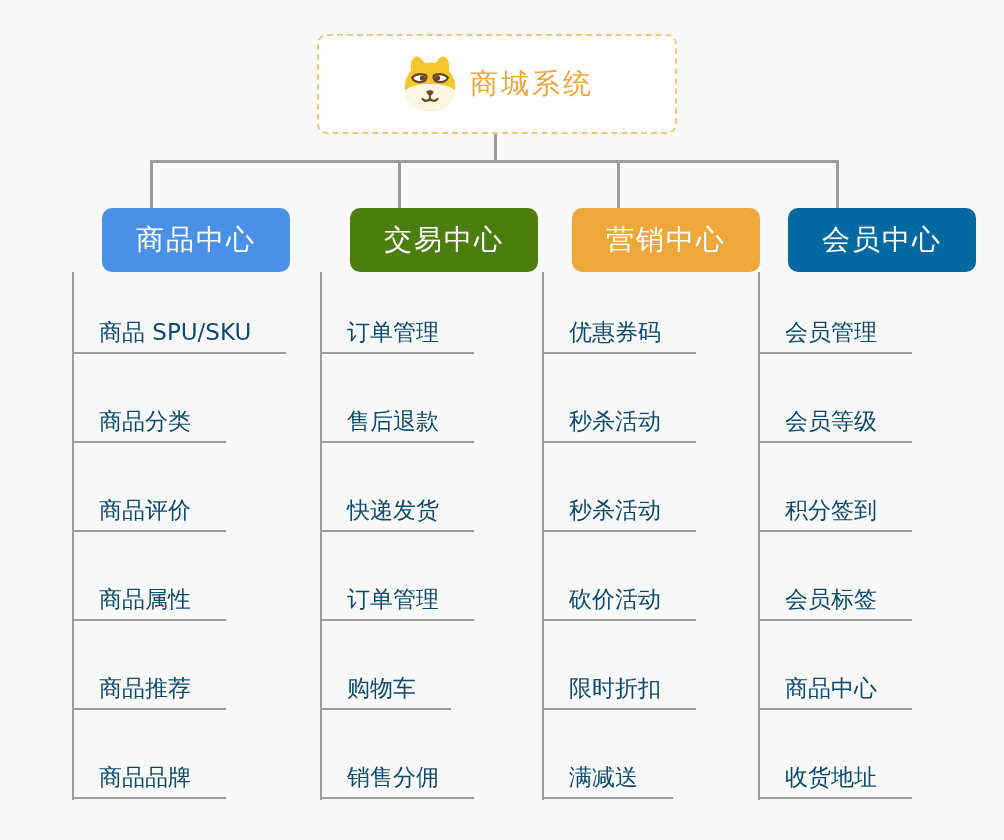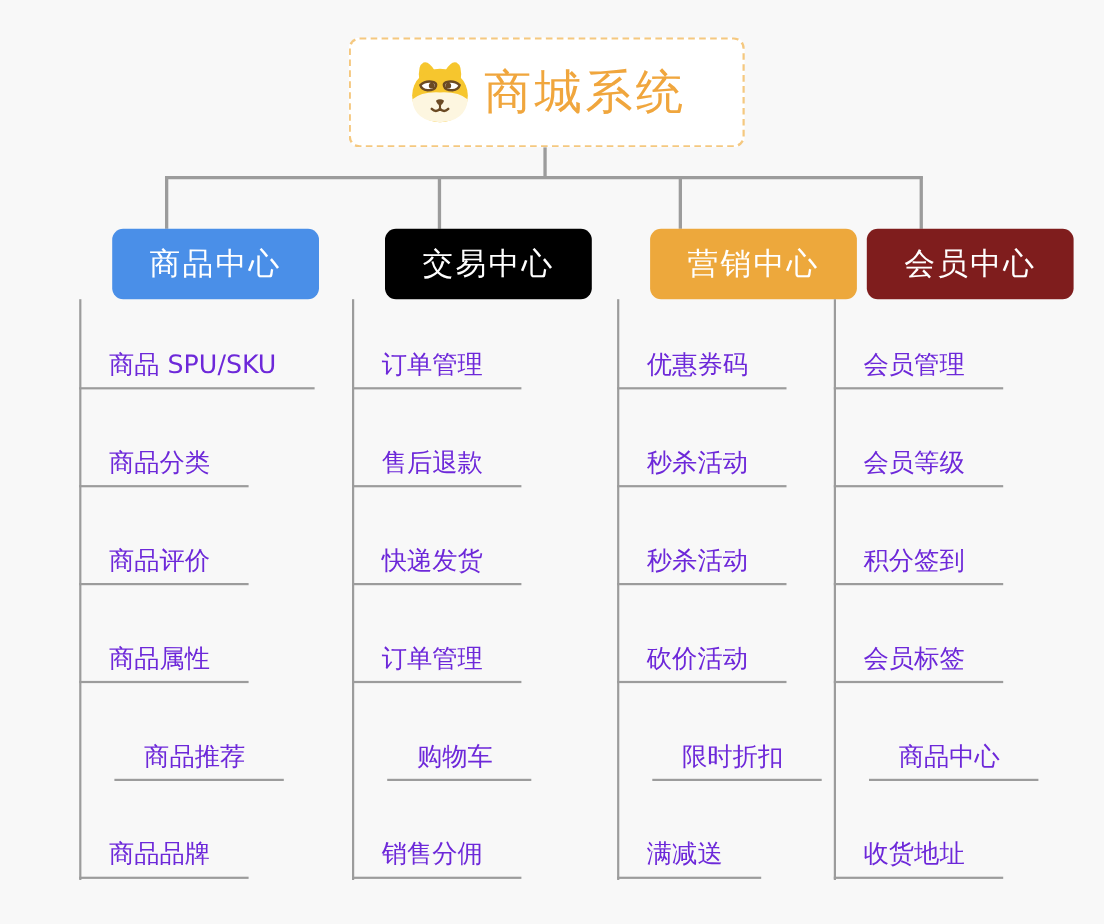--- a/index.html
+++ b/index.html
@@ -23,42 +23,42 @@
     width: 360px; height: 100px;
     background: #FFFFFF;
     border: 2px dashed #F5C87F;
     border-radius: 10px;
     display: flex;
     align-items: center;
     justify-content: center;
     gap: 10px;
   }
   .root-title {
-    font-size: 43px;
+    font-size: 28px;
     letter-spacing: 3px;
     color: #F0A63D;
     white-space: nowrap;
   }
   .root-icon { width: 60px; height: 64px; flex: 0 0 auto; }
 
   
   .connector { position: absolute; background: #9C9C9C; }
   .stem  { left: 494px; top: 134px; width: 3px;  height: 27px; }
   .rail  { left: 150px; top: 160px; width: 689px; height: 3px; border-radius: 2px; }
   .drop  { top: 160px; width: 3px; height: 48px; }
   .drop-1 { left: 150px; }
   .drop-2 { left: 398px; }
   .drop-3 { left: 617px; }
   .drop-4 { left: 836px; }
 
   
   .branch { position: absolute; top: 208px; width: 188px; padding-left: 44px; }
   .branch-1 { left: 58px; }
   .branch-2 { left: 306px; }
-  .branch-3 { left: 547px; }
+  .branch-3 { left: 528px; }
   .branch-4 { left: 744px; }
 
   .branch-box {
     position: relative;
     width: 188px; height: 64px;
     border-radius: 10px;
     display: flex;
     align-items: center;
     justify-content: center;
     color: #FFFFFF;
@@ -73,29 +73,29 @@
     width: 2px; height: 528px;
     background: #9C9C9C;
   }
   .items { position: absolute; left: 14px; top: 0; }
   .sub-item {
     position: absolute;
     left: 0;
     white-space: nowrap;
     font-size: 23px;
     line-height: 30px;
-    color: #6d28d9;
+    color: #0c4a6e;
     padding: 0 35px 5px 27px;
     border-bottom: 2px solid #9C9C9C;
   }
   .sub-item:nth-child(1) { top: 109px; }
   .sub-item:nth-child(2) { top: 198px; }
   .sub-item:nth-child(3) { top: 287px; }
   .sub-item:nth-child(4) { top: 376px; }
-  .sub-item:nth-child(5) { top: 465px; margin-left: 32px; }
+  .sub-item:nth-child(5) { top: 465px; }
   .sub-item:nth-child(6) { top: 554px; }
 </style>
 </head>
 <body>
 
 <div class="canvas">
 
   <div class="root-node">
     <svg class="root-icon" viewBox="0 0 64 68" aria-hidden="true">
 
@@ -135,21 +135,21 @@
       <div class="sub-item">商品 SPU/SKU</div>
       <div class="sub-item">商品分类</div>
       <div class="sub-item">商品评价</div>
       <div class="sub-item">商品属性</div>
       <div class="sub-item">商品推荐</div>
       <div class="sub-item">商品品牌</div>
     </div>
   </div>
 
   <div class="branch branch-2">
-    <div class="branch-box" style="background: #000000;">交易中心</div>
+    <div class="branch-box" style="background: #4d7c0f;">交易中心</div>
     <div class="vline"></div>
     <div class="items">
       <div class="sub-item">订单管理</div>
       <div class="sub-item">售后退款</div>
       <div class="sub-item">快递发货</div>
       <div class="sub-item">订单管理</div>
       <div class="sub-item">购物车</div>
       <div class="sub-item">销售分佣</div>
     </div>
   </div>
@@ -161,21 +161,21 @@
       <div class="sub-item">优惠券码</div>
       <div class="sub-item">秒杀活动</div>
       <div class="sub-item">秒杀活动</div>
       <div class="sub-item">砍价活动</div>
       <div class="sub-item">限时折扣</div>
       <div class="sub-item">满减送</div>
     </div>
   </div>
 
   <div class="branch branch-4">
-    <div class="branch-box" style="background: #7f1d1d;">会员中心</div>
+    <div class="branch-box" style="background: #0369a1;">会员中心</div>
     <div class="vline"></div>
     <div class="items">
       <div class="sub-item">会员管理</div>
       <div class="sub-item">会员等级</div>
       <div class="sub-item">积分签到</div>
       <div class="sub-item">会员标签</div>
       <div class="sub-item">商品中心</div>
       <div class="sub-item">收货地址</div>
     </div>
   </div>

